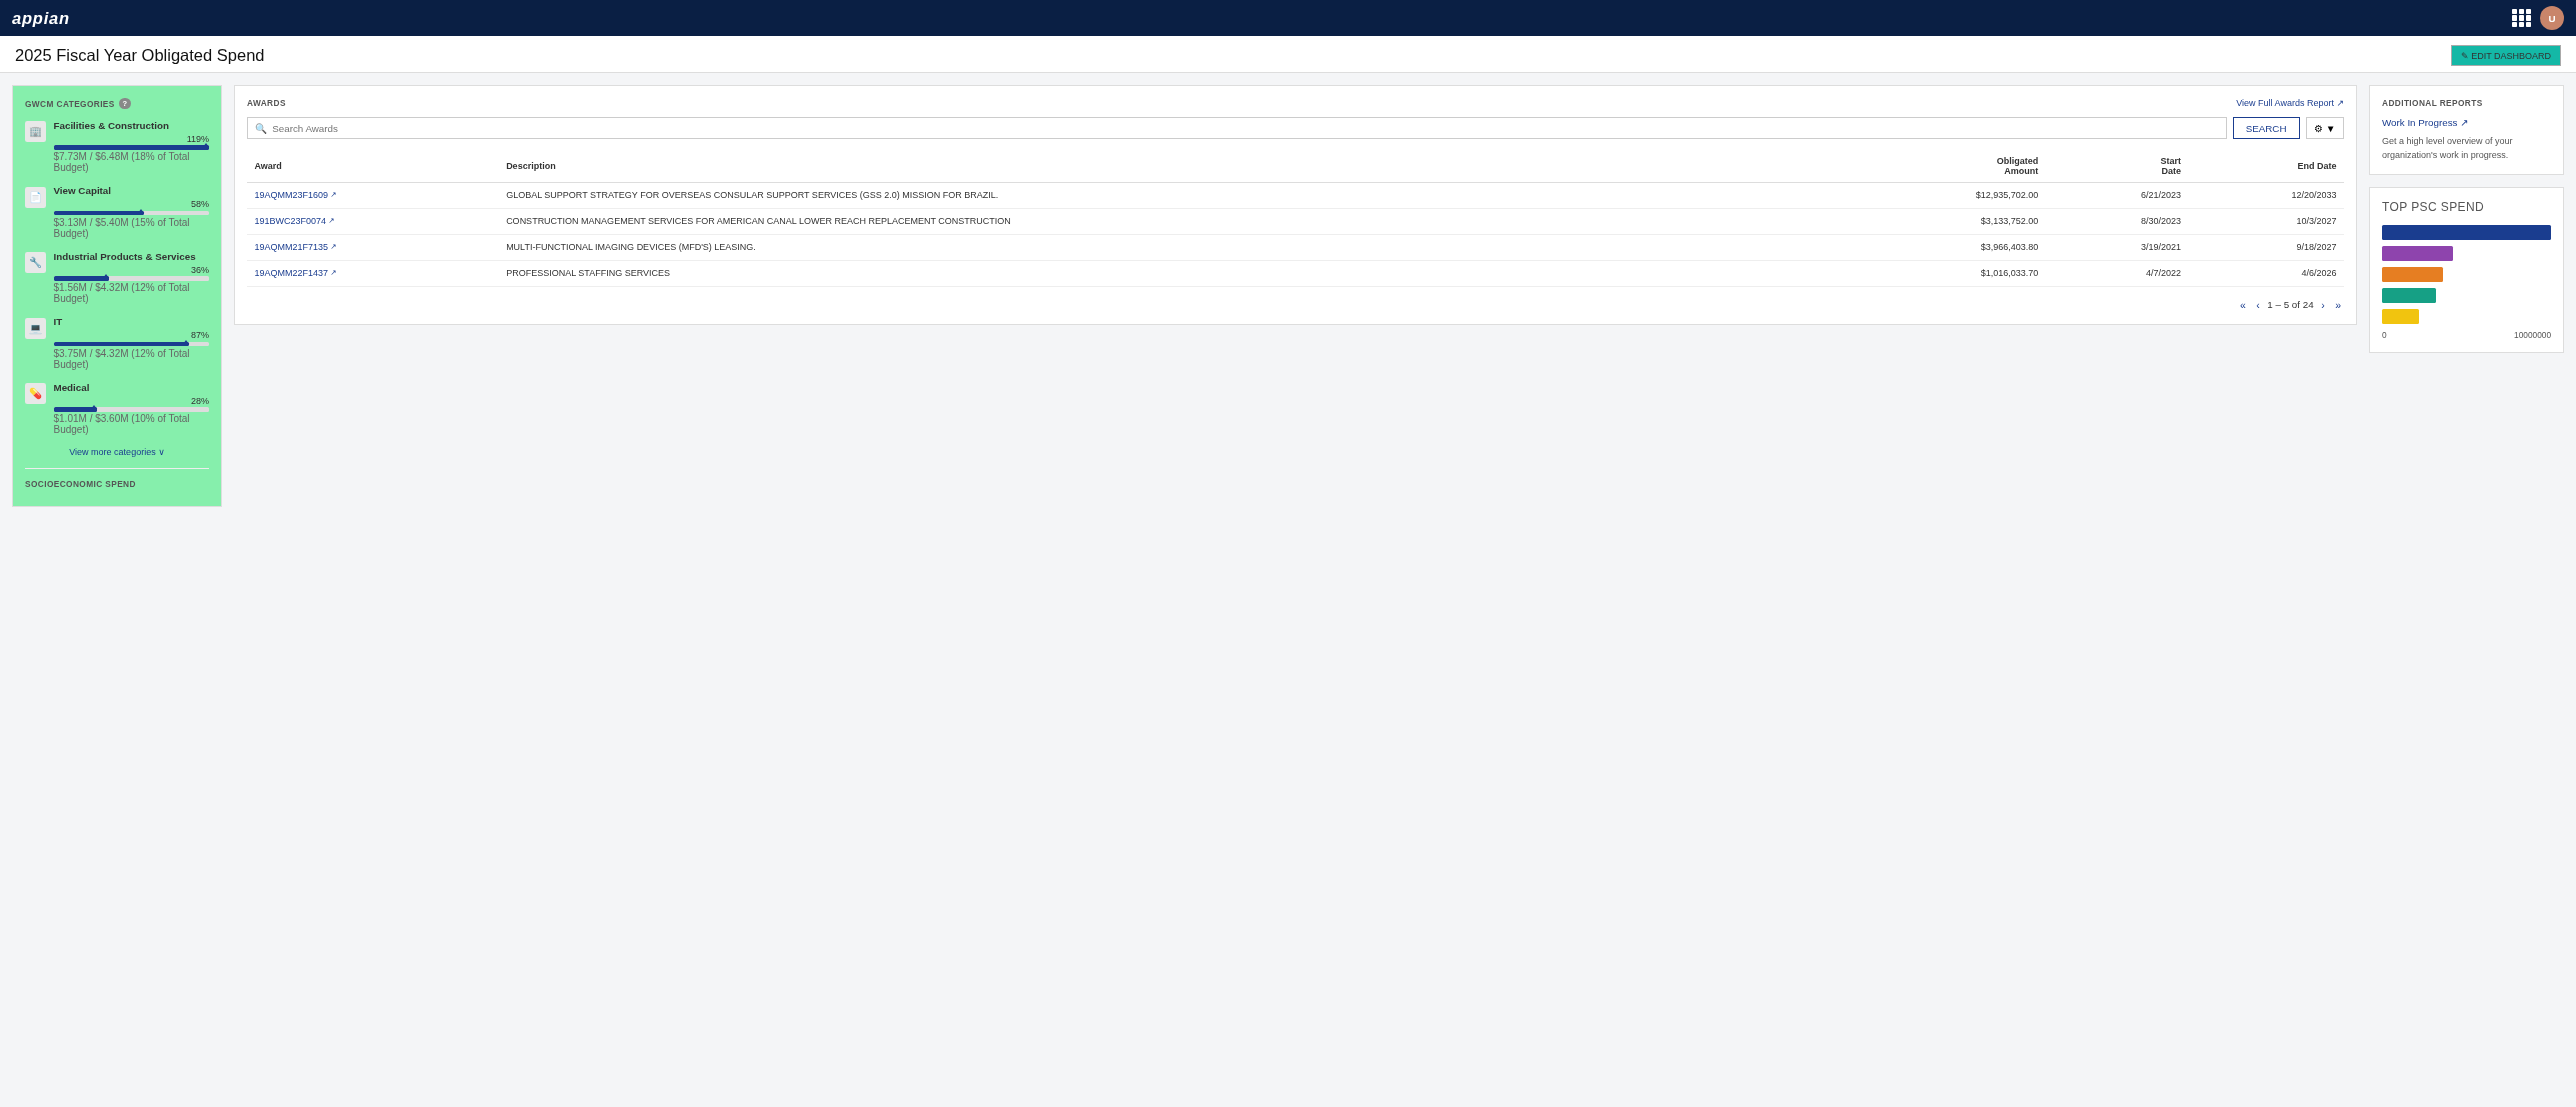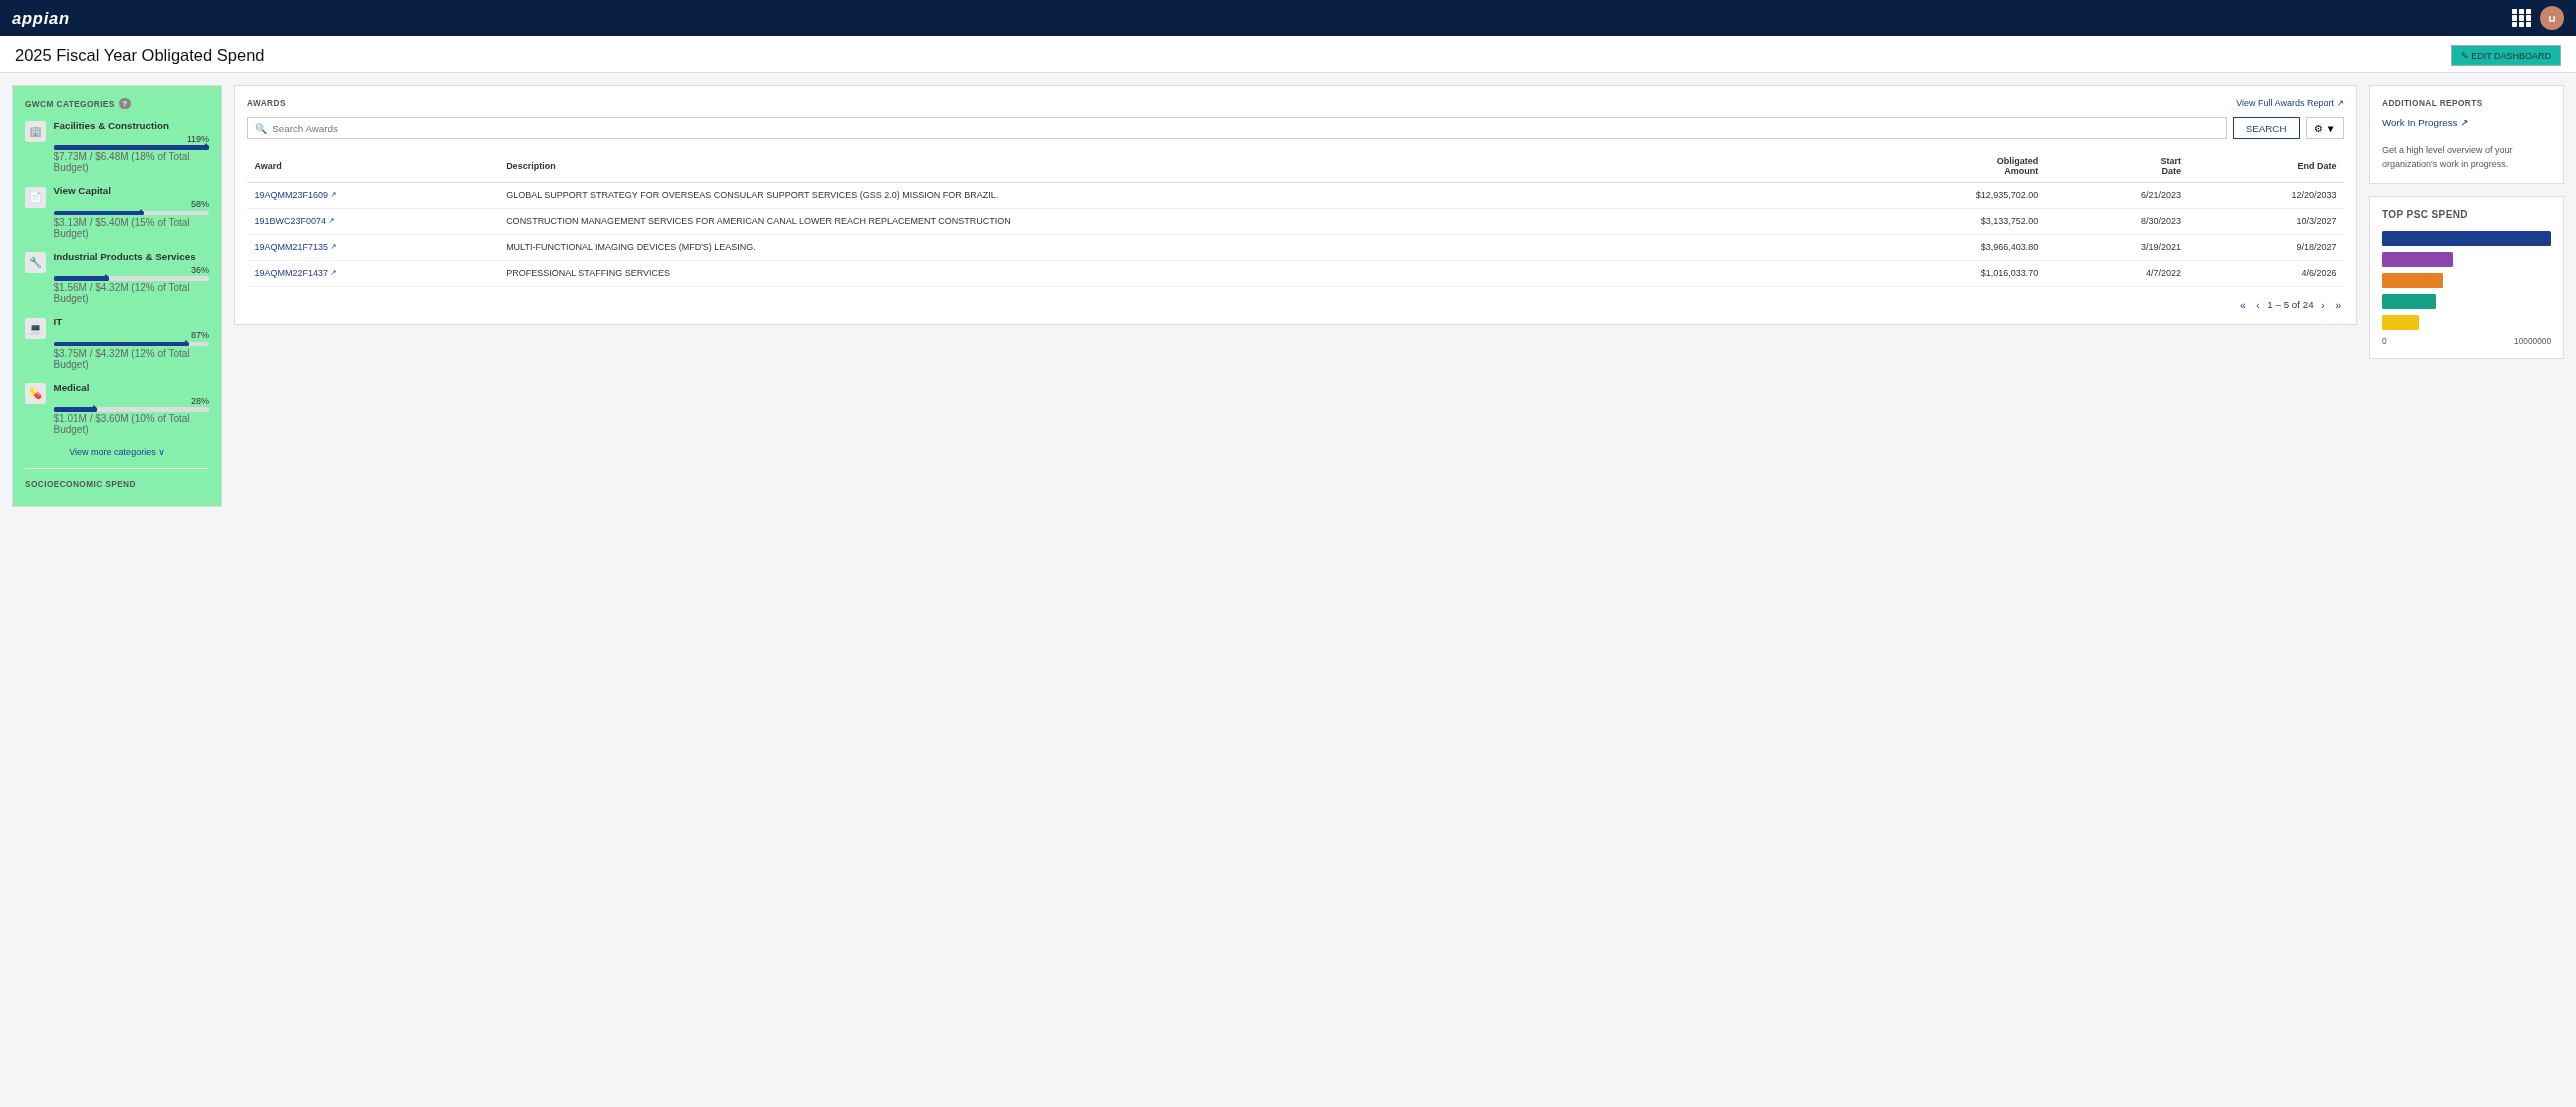--- a/index.html
+++ b/index.html
@@ -304,36 +304,36 @@
       margin-bottom: 9px;
     }
     .wip-link {
       color: #1a3d8f;
       font-size: 9.8px;
       font-weight: 500;
       cursor: pointer;
       display: flex;
       align-items: center;
       gap: 3px;
-      margin-bottom: 16px;
+      margin-bottom: 7px;
     }
     .wip-desc {
       font-size: 9px;
       color: #555;
       line-height: 1.5;
     }
     .top-psc {
       background: white;
       border: 0.8px solid #ddd;
       padding: 12px;
       flex: 1;
     }
     .top-psc-title {
-      font-size: 10px;
-      font-weight: bold;
+      font-size: 12px;
+      font-weight: normal;
       color: #555;
       text-transform: uppercase;
       letter-spacing: 0.4px;
       margin-bottom: 10.5px;
     }
     .bar-chart { display: flex; flex-direction: column; gap: 6px; }
     .bar-row { display: flex; align-items: center; gap: 4.5px; }
     .bar-fill { height: 15px; border-radius: 1.5px; }
     .chart-axis {
       display: flex;

